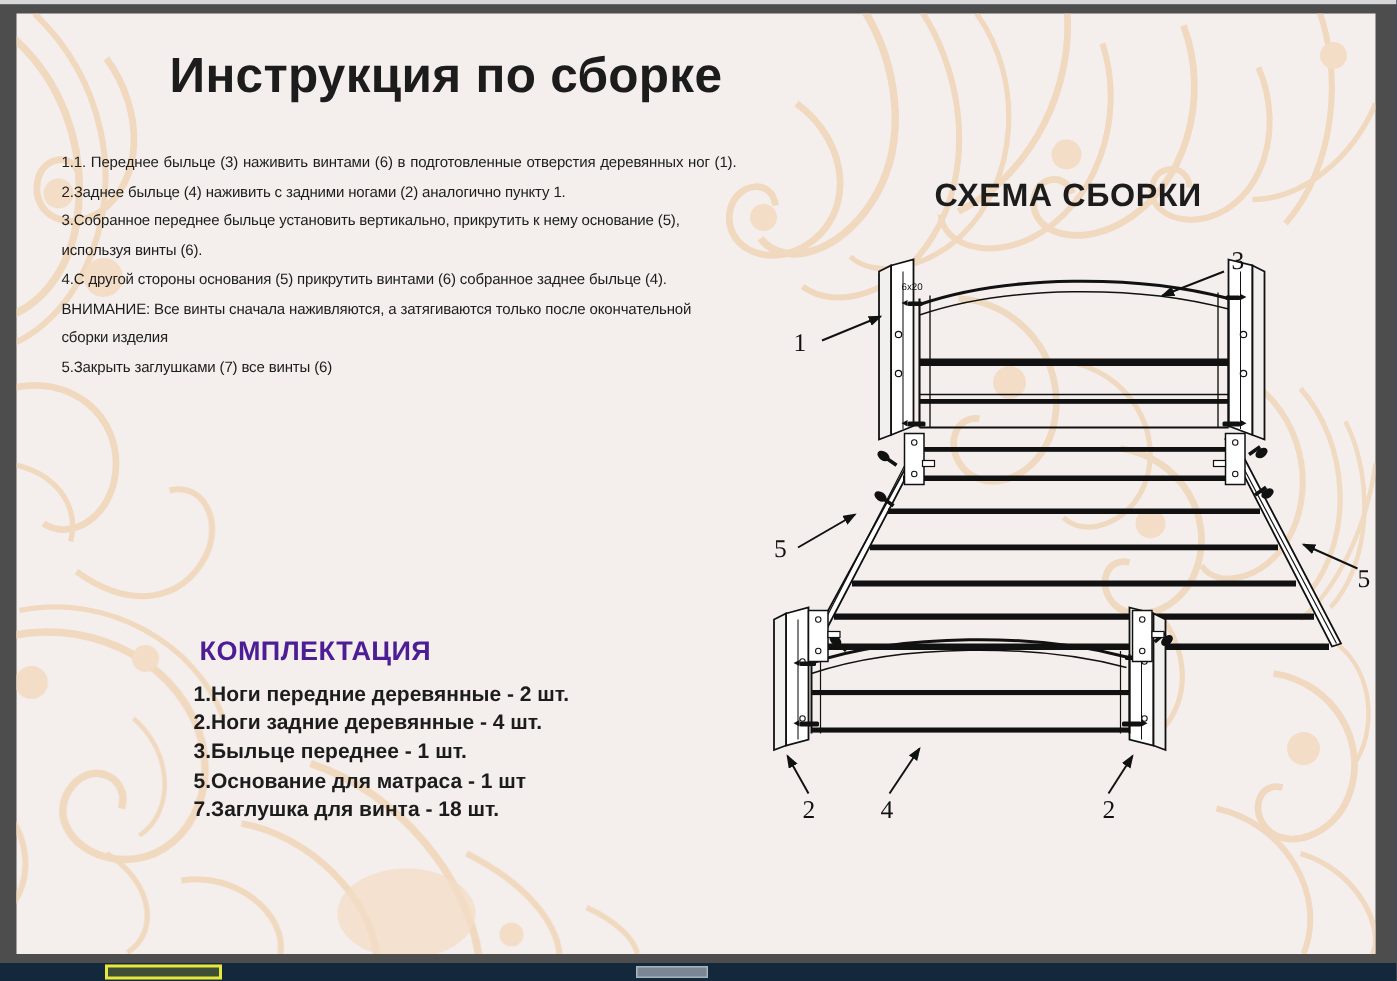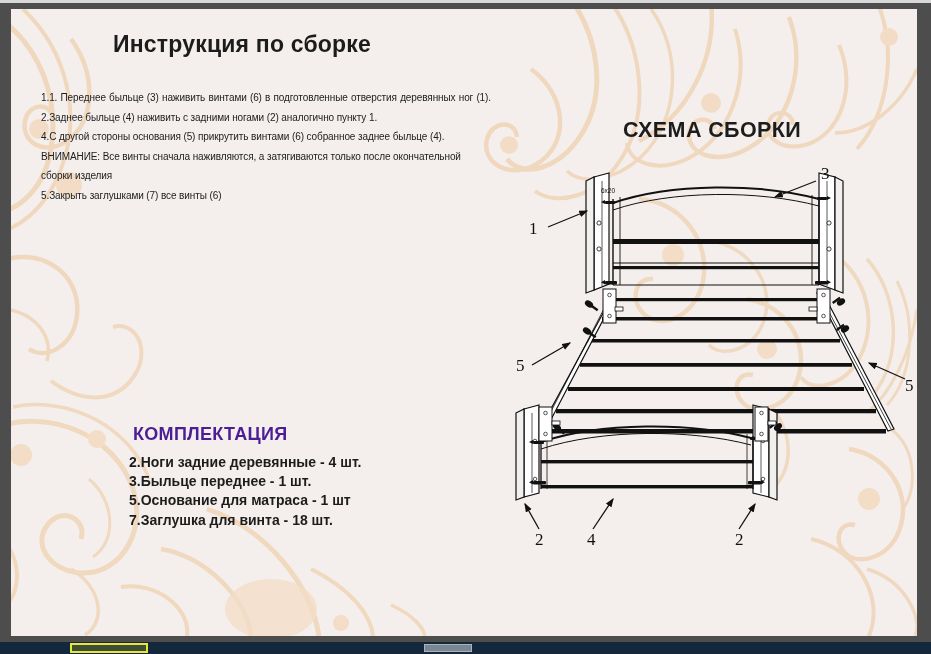--- a/index.html
+++ b/index.html
@@ -75,21 +75,21 @@
   }
 
   
   .left-col {
     position: absolute;
     left: 30px;
     top: 22px;
     width: 450px;
   }
   .title-main {
-    font-size: 23px;
+    font-size: 33px;
     font-weight: bold;
     color: #1c1c1c;
     letter-spacing: 0.2px;
     margin: 0 0 30px 0;
     padding-left: 72px;
   }
   .body-text {
     font-size: 10px;
     font-weight: normal;
     color: #1c1c1c;
@@ -245,29 +245,31 @@
         <path d="M856,560 C896,572 912,612 904,627" fill="none" stroke="#f0d7bd" stroke-width="3.5"></path>
         <path d="M880,420 C906,440 906,480 892,500" fill="none" stroke="#f0d7bd" stroke-width="3"></path>
       </g>
     </svg>
 
     <div class="left-col">
       <h1 class="title-main">Инструкция по сборке</h1>
       <div class="body-text">
         <p class="p-justify">1.1.  Переднее  быльце  (3)  наживить  винтами  (6)  в подготовленные отверстия деревянных ног (1).</p>
         <p>2.Заднее быльце (4) наживить с задними ногами (2) аналогично пункту 1.</p>
+        <p>3.Собранное переднее быльце установить вертикально, прикрутить к нему основание (5), используя винты (6).</p>
         <p>4.С другой стороны основания (5) прикрутить винтами (6) собранное заднее быльце (4).</p>
         <p>ВНИМАНИЕ: Все винты сначала наживляются, а затягиваются только после окончательной сборки изделия</p>
         <p>5.Закрыть заглушками (7) все винты (6)</p>
       </div>
     </div>
 
     <div class="kit-block">
       <h2 class="kit-title">КОМПЛЕКТАЦИЯ</h2>
       <ul class="kit-list">
+        <li>1.Ноги передние деревянные - 2 шт.</li>
         <li>2.Ноги задние деревянные - 4 шт.</li>
         <li>3.Быльце переднее - 1 шт.</li>
         <li>5.Основание для матраса - 1 шт</li>
         <li>7.Заглушка для винта - 18 шт.</li>
       </ul>
     </div>
 
     <div class="title-scheme">СХЕМА СБОРКИ</div>
 
     <svg id="diagram" viewBox="0 0 416 400">

